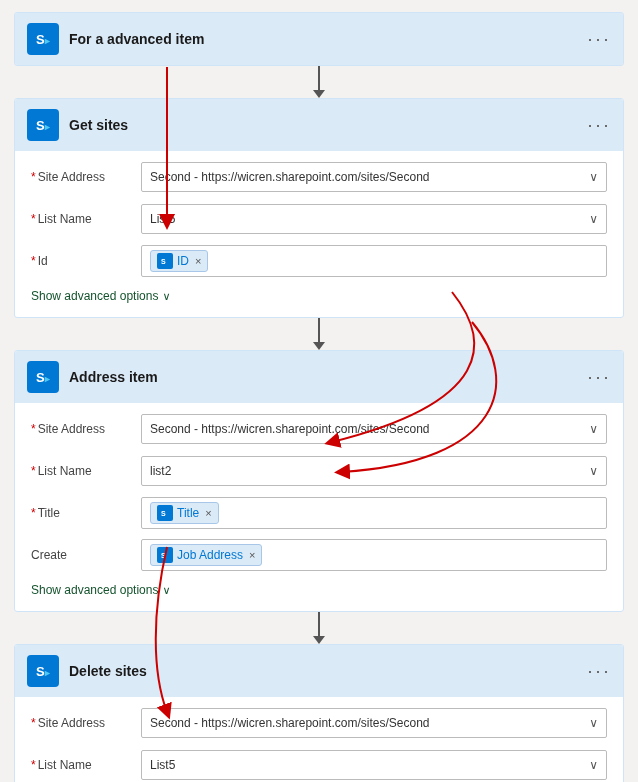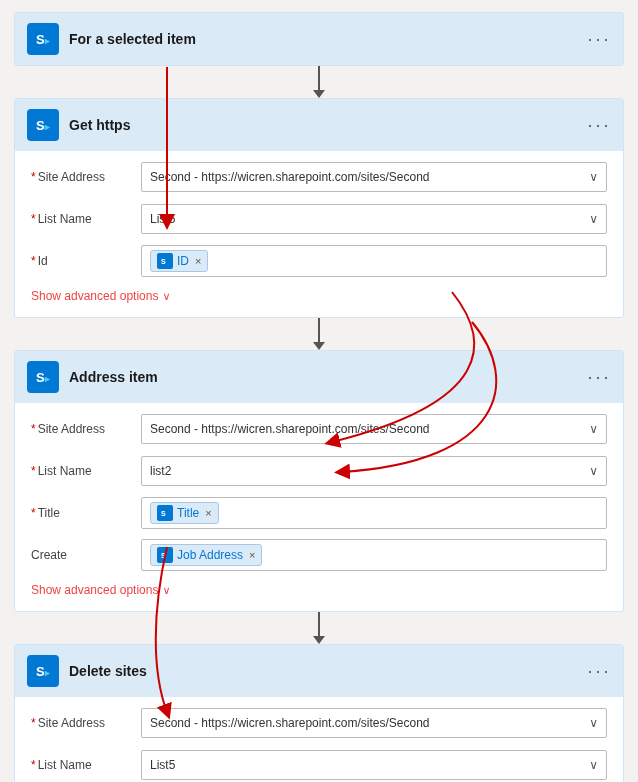--- a/index.html
+++ b/index.html
@@ -160,21 +160,21 @@
     }
 
     .token-close {
       color: #555;
       font-size: 11px;
       cursor: pointer;
       margin-left: 2px;
     }
 
     .show-advanced {
-      color: #ef4444;
+      color: #14532d;
       font-size: 12px;
       cursor: pointer;
       display: flex;
       align-items: center;
       gap: 4px;
       margin-top: 12px;
     }
 
     .show-advanced .chevron {
       font-size: 11px;
@@ -242,42 +242,42 @@
     <div class="trigger-card card">
       <div class="trigger-header card-header">
         <div class="card-header-left">
           <div class="sp-icon">
             <svg viewBox="0 0 20 20" fill="none">
               <rect width="20" height="20" rx="2" fill="#0078d4"></rect>
               <text x="3" y="15" fill="white" font-size="13" font-weight="bold" font-family="Arial">S</text>
               <text x="10" y="15" fill="#50c8f4" font-size="9" font-weight="bold" font-family="Arial">►</text>
             </svg>
           </div>
-          <span class="card-title">For a selected item</span>
+          <span class="card-title">For a advanced item</span>
         </div>
         <span class="card-menu">···</span>
       </div>
     </div>
 
     <div class="connector">
       <div class="connector-line"></div>
       <div class="connector-arrow"></div>
     </div>
 
     <div class="card">
       <div class="card-header">
         <div class="card-header-left">
           <div class="sp-icon">
             <svg viewBox="0 0 20 20" fill="none">
               <rect width="20" height="20" rx="2" fill="#0078d4"></rect>
               <text x="3" y="15" fill="white" font-size="13" font-weight="bold" font-family="Arial">S</text>
               <text x="10" y="15" fill="#50c8f4" font-size="9" font-weight="bold" font-family="Arial">►</text>
             </svg>
           </div>
-          <span class="card-title">Get https</span>
+          <span class="card-title">Get sites</span>
         </div>
         <span class="card-menu">···</span>
       </div>
       <div class="card-body">
 
         <div class="field-row">
           <div class="field-label">
             <span class="required">*</span>Site Address
           </div>
           <div class="field-control">

